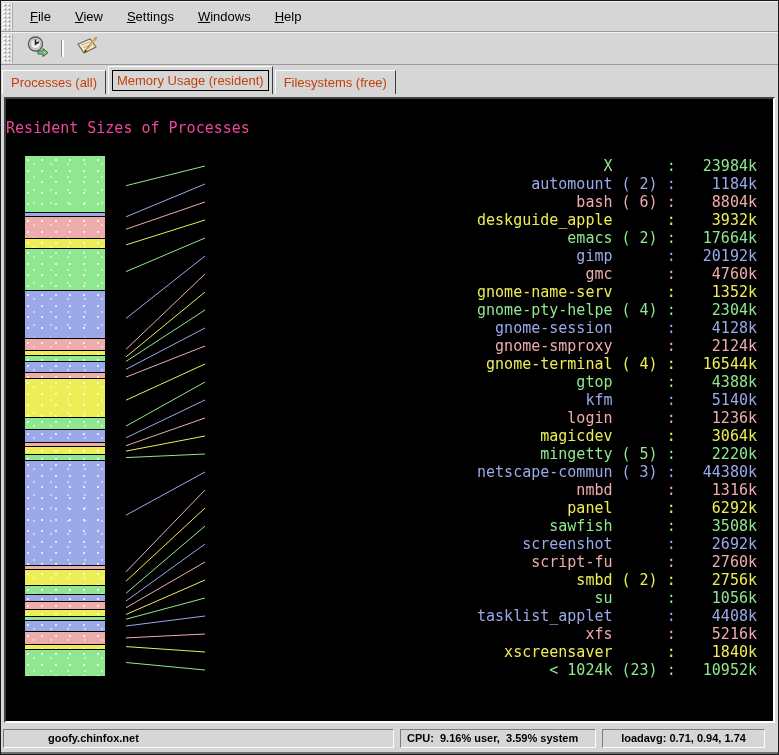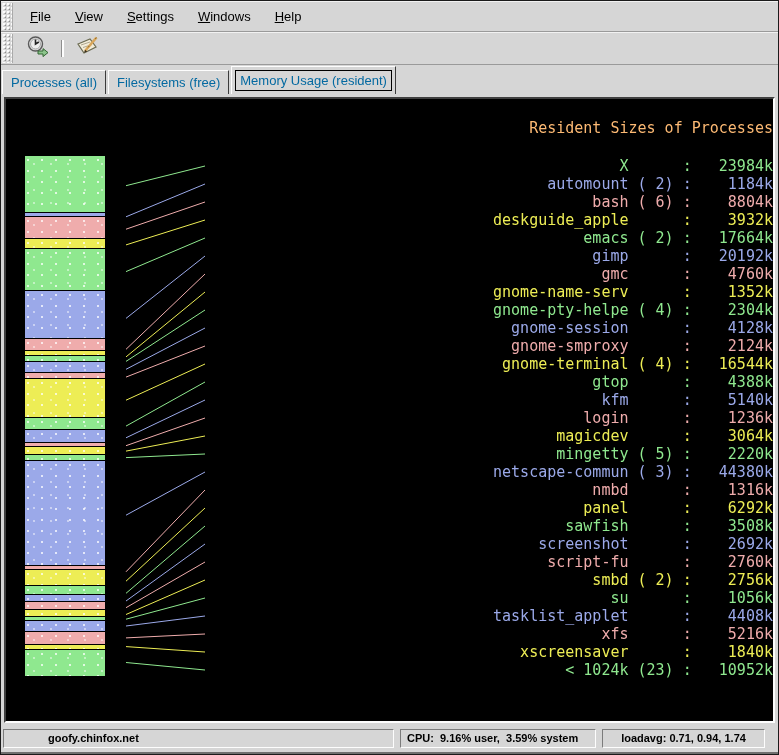--- a/index.html
+++ b/index.html
@@ -38,56 +38,56 @@
   }
   .tool-sep{width:2px;height:17px;background:#fdfdfd;border-left:1px solid #8e8e8e;margin:0 6px;}
   
   .tabstrip{
     height:29px;box-sizing:border-box;display:flex;align-items:flex-end;
     padding-left:1px;background:#d6d6d6;
   }
   .tab{
     box-sizing:border-box;background:#d6d6d6;margin-right:2px;
     border-top:1px solid #fdfdfd;border-left:1px solid #fdfdfd;border-right:1px solid #3c3c3c;
-    font-size:13px;color:#0369a1;display:flex;align-items:center;cursor:default;
+    font-size:13px;color:#c2410c;display:flex;align-items:center;cursor:default;
   }
   .tab.inactive{height:24px;padding:2px 8px 3px;}
   .tab.active{height:28px;padding:2px 4px 3px;}
   .tab.active .tab-label{outline:1px solid #000;padding:2px 4px;}
   
   .page{flex:1;min-height:0;box-sizing:border-box;padding:3px;background:#d6d6d6;}
   .chart{
     position:relative;width:100%;height:100%;box-sizing:border-box;background:#000;
     border-top:2px solid #404040;border-left:2px solid #404040;
     border-right:2px solid #fdfdfd;border-bottom:2px solid #fdfdfd;
     font-family:"DejaVu Sans Mono",monospace;overflow:hidden;
   }
   .chart-title{
-    position:absolute;top:20px;left:0;right:0;text-align:right;
-    color:#fdba74;font-size:15px;letter-spacing:0;white-space:pre;
+    position:absolute;top:20px;left:0;right:0;text-align:left;
+    color:#ec4899;font-size:15px;letter-spacing:0;white-space:pre;
   }
   .chart-footer{
     position:absolute;bottom:11px;left:0;right:0;text-align:center;
     color:#fff;font-size:15px;white-space:pre;
   }
   .membar{
     position:absolute;left:19px;top:57px;width:80px;height:520px;
     display:flex;flex-direction:column;
   }
   .seg{
     min-height:1px;
     background-image:
       radial-gradient(circle at 3px 4px,rgba(255,255,255,.85) .6px,transparent 1.3px),
       radial-gradient(circle at 9px 8px,rgba(255,255,255,.55) .6px,transparent 1.3px);
     background-size:14px 11px,17px 13px;
   }
   .seg-sep{height:1px;background:#000;flex:0 0 1px;}
   .leaders{position:absolute;left:0;top:0;pointer-events:none;}
   .proclist{
-    position:absolute;top:58px;right:0;
+    position:absolute;top:58px;right:16px;
     font-size:15px;line-height:18px;white-space:pre;text-align:left;
   }
   .prow{height:18px;}
   
   .statusbar{
     height:28px;box-sizing:border-box;display:flex;align-items:center;
     padding:3px 13px 5px 2px;background:#d6d6d6;gap:6px;
     border-bottom:2px solid #6f6f6f;
   }
   .spanel{
@@ -140,25 +140,25 @@
           <polygon points="9,17.4 12.2,16.8 10.2,14.8" fill="#3a2f1c"></polygon>
         </svg>
       </span>
     </button>
   </div>
 
   <div class="tabstrip">
     <div class="tab inactive">
       <span class="tab-label">Processes (all)</span>
     </div>
+    <div class="tab active">
+      <span class="tab-label">Memory Usage (resident)</span>
+    </div>
     <div class="tab inactive">
       <span class="tab-label">Filesystems (free)</span>
-    </div>
-    <div class="tab active">
-      <span class="tab-label">Memory Usage (resident)</span>
     </div>
   </div>
 
   <div class="page">
     <div class="chart">
       <div class="chart-title">Resident Sizes of Processes</div>
       <div class="membar" id="membar">
           <div class="seg" style="flex-grow: 23984; background-color: rgb(143, 232, 143);"></div>
           <div class="seg-sep"></div>
           <div class="seg" style="flex-grow: 1184; background-color: rgb(155, 169, 233);"></div>

